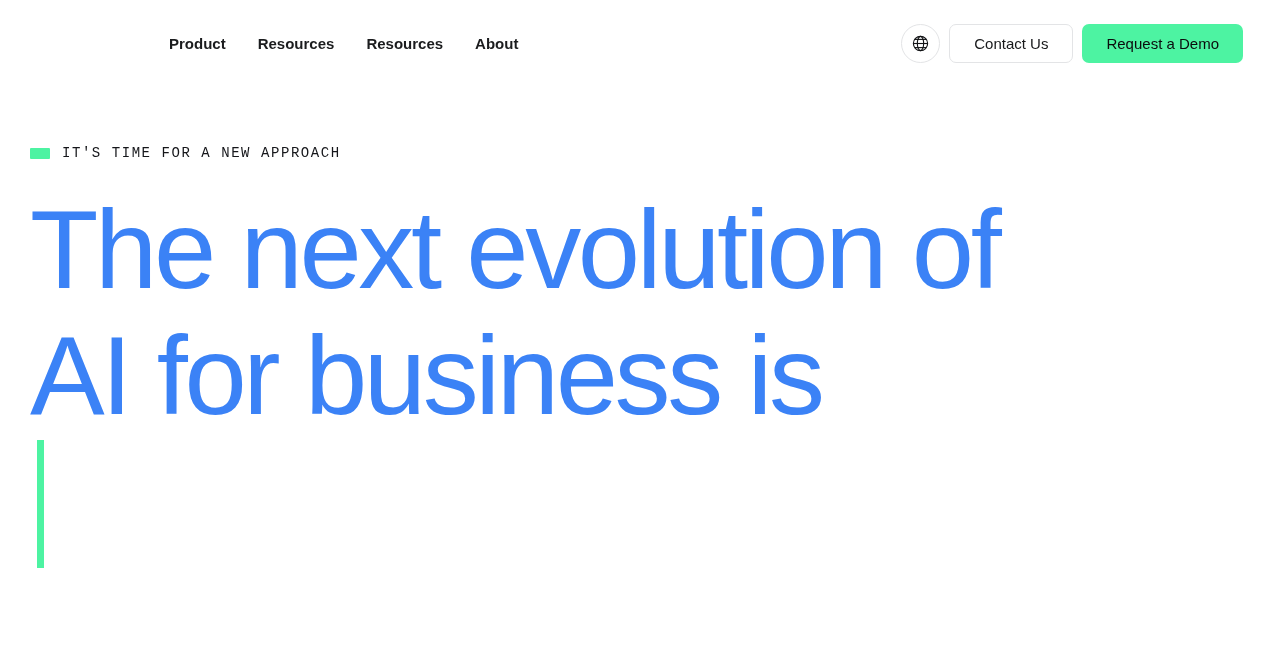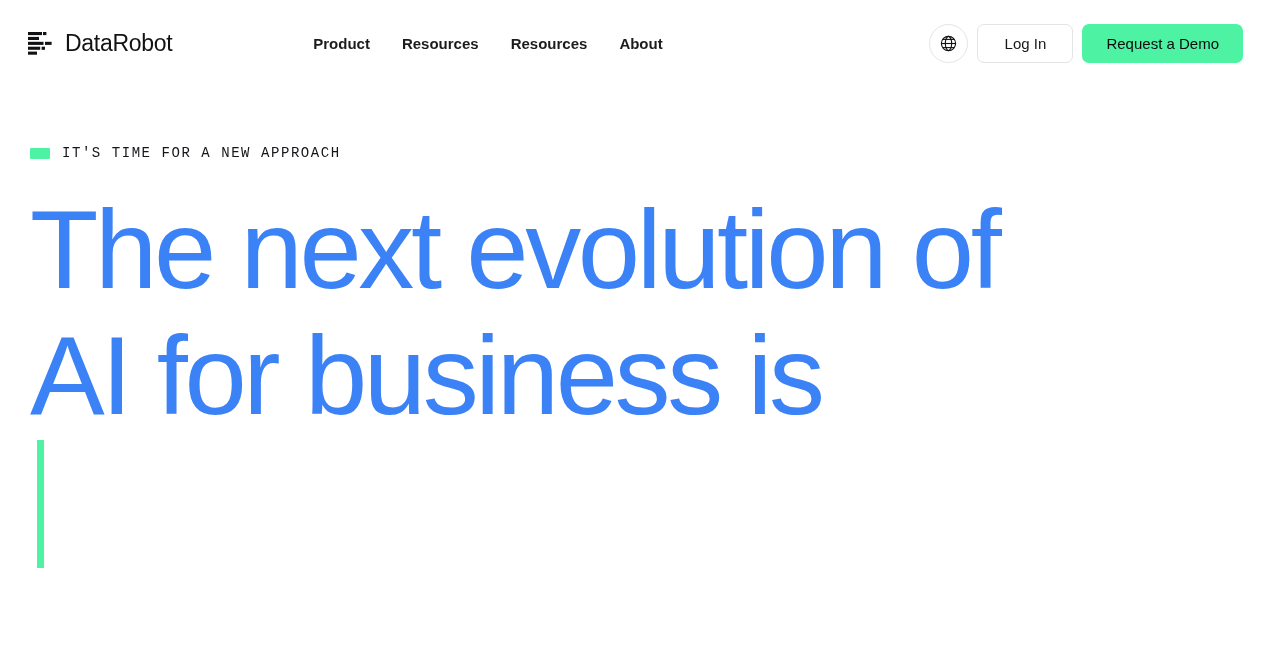--- a/index.html
+++ b/index.html
@@ -177,35 +177,20 @@
   @keyframes caret-blink {
     0%, 55%   { opacity: 1; }
     56%, 100% { opacity: 1; }
   }
 </style>
 </head>
 <body style="background: rgb(255, 255, 255);">
 
 <header class="site-header">
 
-  <a class="brand" href="#">
-    <span class="brand-mark">
-      <svg viewBox="0 0 26 24" width="26" height="24" aria-hidden="true">
-        <rect x="0" y="1" width="14" height="3.1" fill="#111214"></rect>
-        <rect x="15" y="1" width="3.4" height="3.1" fill="#111214"></rect>
-        <rect x="0" y="5.9" width="11" height="3.1" fill="#111214"></rect>
-        <rect x="0" y="10.8" width="15.5" height="3.1" fill="#111214"></rect>
-        <rect x="17" y="10.8" width="6.6" height="3.1" fill="#111214"></rect>
-        <rect x="0" y="15.7" width="12.2" height="3.1" fill="#111214"></rect>
-        <rect x="13.6" y="15.7" width="3.4" height="3.1" fill="#111214"></rect>
-        <rect x="0" y="20.6" width="9" height="3.1" fill="#111214"></rect>
-      </svg>
-    </span>
-    <span class="brand-name">DataRobot</span>
-  </a>
 
   <nav class="main-nav">
     <a class="nav-link" href="#">Product</a>
     <a class="nav-link" href="#">Resources</a>
     <a class="nav-link" href="#">Resources</a>
     <a class="nav-link" href="#">About</a>
   </nav>
 
   <div class="header-actions">
 
@@ -214,22 +199,22 @@
         <svg viewBox="0 0 24 24" width="19" height="19" fill="none" stroke="#111214" stroke-width="1.4" aria-hidden="true">
           <circle cx="12" cy="12" r="9"></circle>
           <ellipse cx="12" cy="12" rx="4" ry="9"></ellipse>
           <line x1="3" y1="12" x2="21" y2="12"></line>
           <line x1="4.6" y1="6.8" x2="19.4" y2="6.8"></line>
           <line x1="4.6" y1="17.2" x2="19.4" y2="17.2"></line>
         </svg>
       </span>
     </button>
 
-    <a class="btn btn-outline btn-login" href="#">Log In</a>
-
+
+    <a class="btn btn-outline btn-contact" href="#">Contact Us</a>
 
     <a class="btn btn-primary" href="#">Request a Demo</a>
 
   </div>
 </header>
 
 <main class="hero">
 
   <div class="eyebrow">
     <span class="eyebrow-mark"></span>

